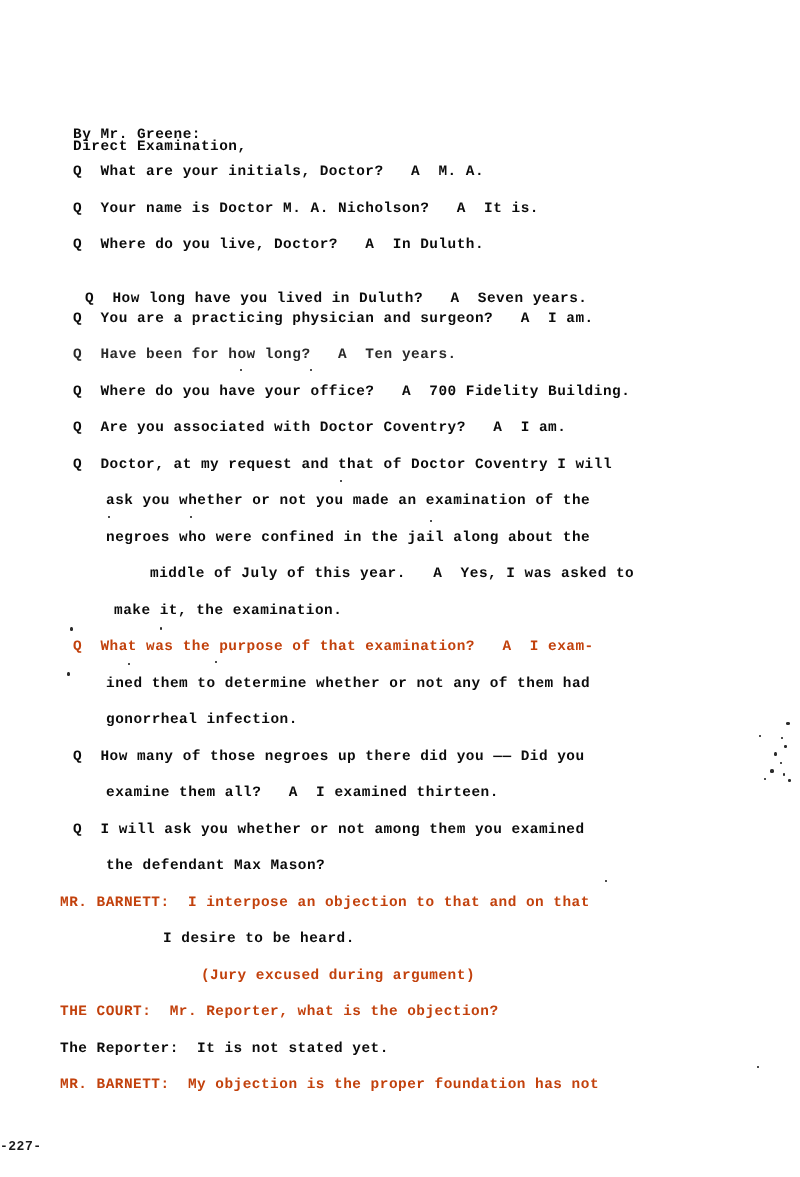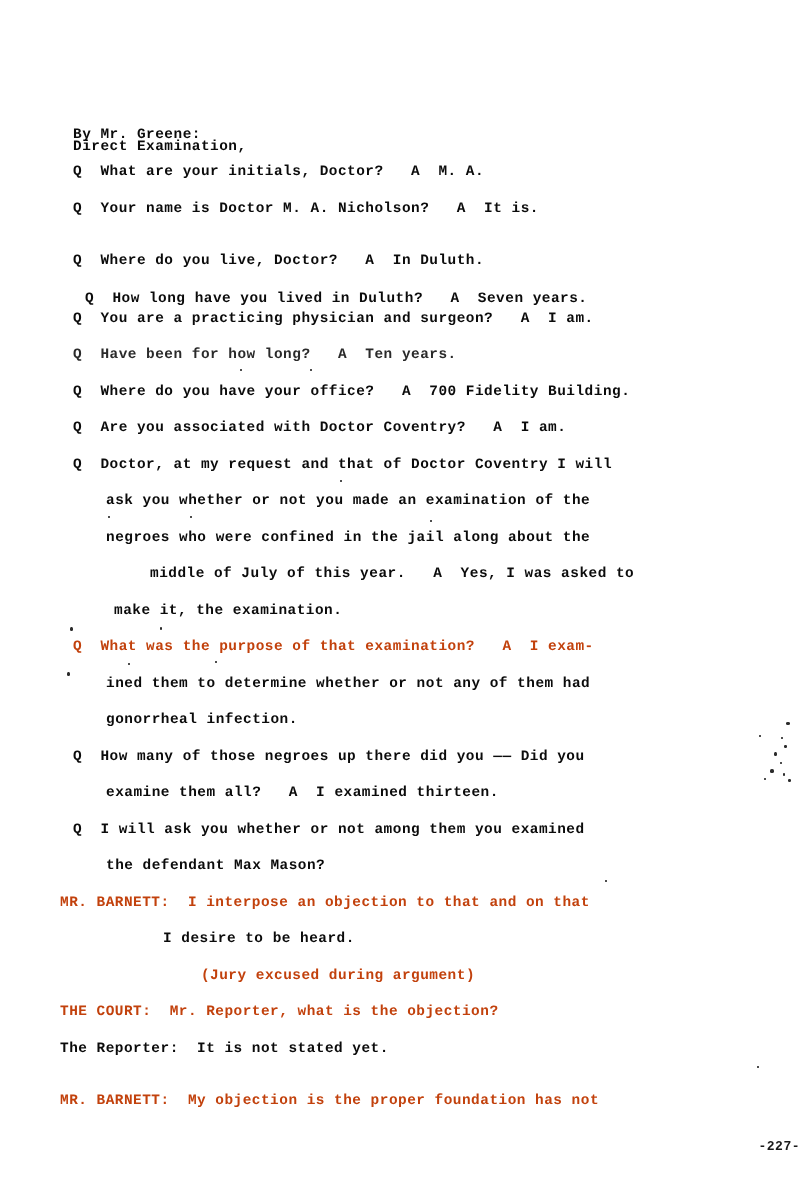--- a/index.html
+++ b/index.html
@@ -50,21 +50,21 @@
     left: 0 !important;
     text-align: center;
   }
 
   
   #folio {
     position: absolute;
     left: 0;
     top: 1139px;
     width: 800px;
-    text-align: right;
+    text-align: left;
     font-family: "Liberation Mono", "DejaVu Sans Mono", monospace;
     font-size: 13px;
     font-weight: 700;
     color: #1a1a1a;
     letter-spacing: 0.5px;
     white-space: pre;
   }
 
   
   .speckle {
@@ -76,21 +76,21 @@
 </head>
 <body>
 
 <div id="page">
 
   <div id="transcript">
       <div class="line" style="left: 73px; top: 92px; margin-top: 48px;">Direct Examination,</div>
       <div class="line" style="left: 73px; top: 128px;">By Mr. Greene:</div>
       <div class="line" style="left: 73px; top: 165px;">Q  What are your initials, Doctor?   A  M. A.</div>
       <div class="line" style="left: 73px; top: 202px;">Q  Your name is Doctor M. A. Nicholson?   A  It is.</div>
-      <div class="line" style="left: 73px; top: 254px;">Q  Where do you live, Doctor?   A  In Duluth.</div>
+      <div class="line" style="left: 73px; top: 238px;">Q  Where do you live, Doctor?   A  In Duluth.</div>
       <div class="line" style="left: 73px; top: 292px; margin-left: 12px;">Q  How long have you lived in Duluth?   A  Seven years.</div>
       <div class="line" style="left: 73px; top: 312px;">Q  You are a practicing physician and surgeon?   A  I am.</div>
       <div class="line ink-light" style="left: 73px; top: 348px;">Q  Have been for how long?   A  Ten years.</div>
       <div class="line" style="left: 73px; top: 385px;">Q  Where do you have your office?   A  700 Fidelity Building.</div>
       <div class="line" style="left: 73px; top: 421px;">Q  Are you associated with Doctor Coventry?   A  I am.</div>
       <div class="line" style="left: 73px; top: 458px;">Q  Doctor, at my request and that of Doctor Coventry I will</div>
       <div class="line" style="left: 106px; top: 494px;">ask you whether or not you made an examination of the</div>
       <div class="line" style="left: 106px; top: 531px;">negroes who were confined in the jail along about the</div>
       <div class="line" style="left: 106px; top: 567px; margin-left: 44px;">middle of July of this year.   A  Yes, I was asked to</div>
       <div class="line" style="left: 106px; top: 604px; padding-left: 8px;">make it, the examination.</div>
@@ -99,21 +99,21 @@
       <div class="line" style="left: 106px; top: 713px;">gonorrheal infection.</div>
       <div class="line" style="left: 73px; top: 750px;">Q  How many of those negroes up there did you —— Did you</div>
       <div class="line" style="left: 106px; top: 786px;">examine them all?   A  I examined thirteen.</div>
       <div class="line" style="left: 73px; top: 823px;">Q  I will ask you whether or not among them you examined</div>
       <div class="line" style="left: 106px; top: 859px;">the defendant Max Mason?</div>
       <div class="line ink-dark" style="left: 60px; top: 896px;">MR. BARNETT:  I interpose an objection to that and on that</div>
       <div class="line" style="left: 163px; top: 932px;">I desire to be heard.</div>
       <div class="line ink-dark center" style="left: 0px; top: 969px;">(Jury excused during argument)</div>
       <div class="line ink-dark" style="left: 60px; top: 1005px;">THE COURT:  Mr. Reporter, what is the objection?</div>
       <div class="line" style="left: 60px; top: 1042px;">The Reporter:  It is not stated yet.</div>
-      <div class="line ink-dark" style="left: 60px; top: 1078px; margin-top: 16px;">MR. BARNETT:  My objection is the proper foundation has not</div>
+      <div class="line ink-dark" style="left: 60px; top: 1078px;">MR. BARNETT:  My objection is the proper foundation has not</div>
     </div>
 
   <div id="speckle-layer">
       <div class="speckle" style="left: 786px; top: 722px; width: 4px; height: 3px;"></div>
       <div class="speckle" style="left: 781px; top: 737px; width: 2px; height: 2px;"></div>
       <div class="speckle" style="left: 784px; top: 745px; width: 3px; height: 3px;"></div>
       <div class="speckle" style="left: 774px; top: 752px; width: 3px; height: 4px;"></div>
       <div class="speckle" style="left: 780px; top: 762px; width: 2px; height: 2px;"></div>
       <div class="speckle" style="left: 770px; top: 769px; width: 4px; height: 4px;"></div>
       <div class="speckle" style="left: 783px; top: 773px; width: 2px; height: 3px;"></div>

